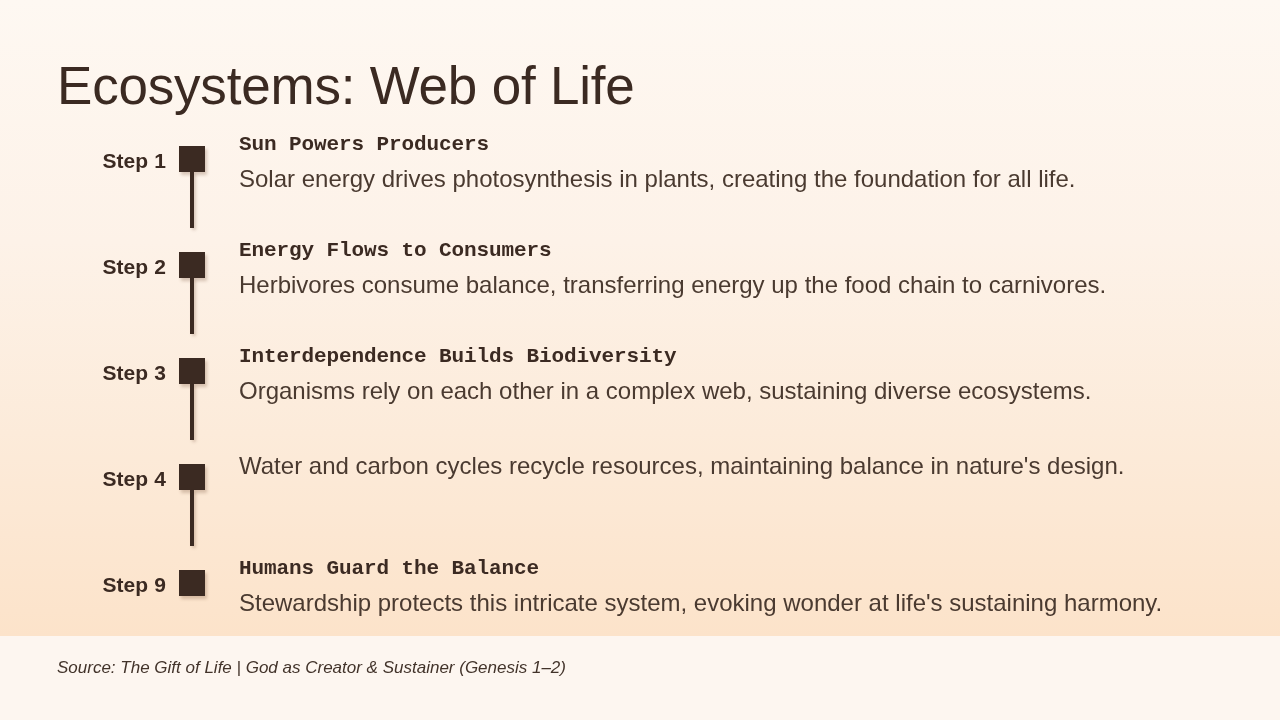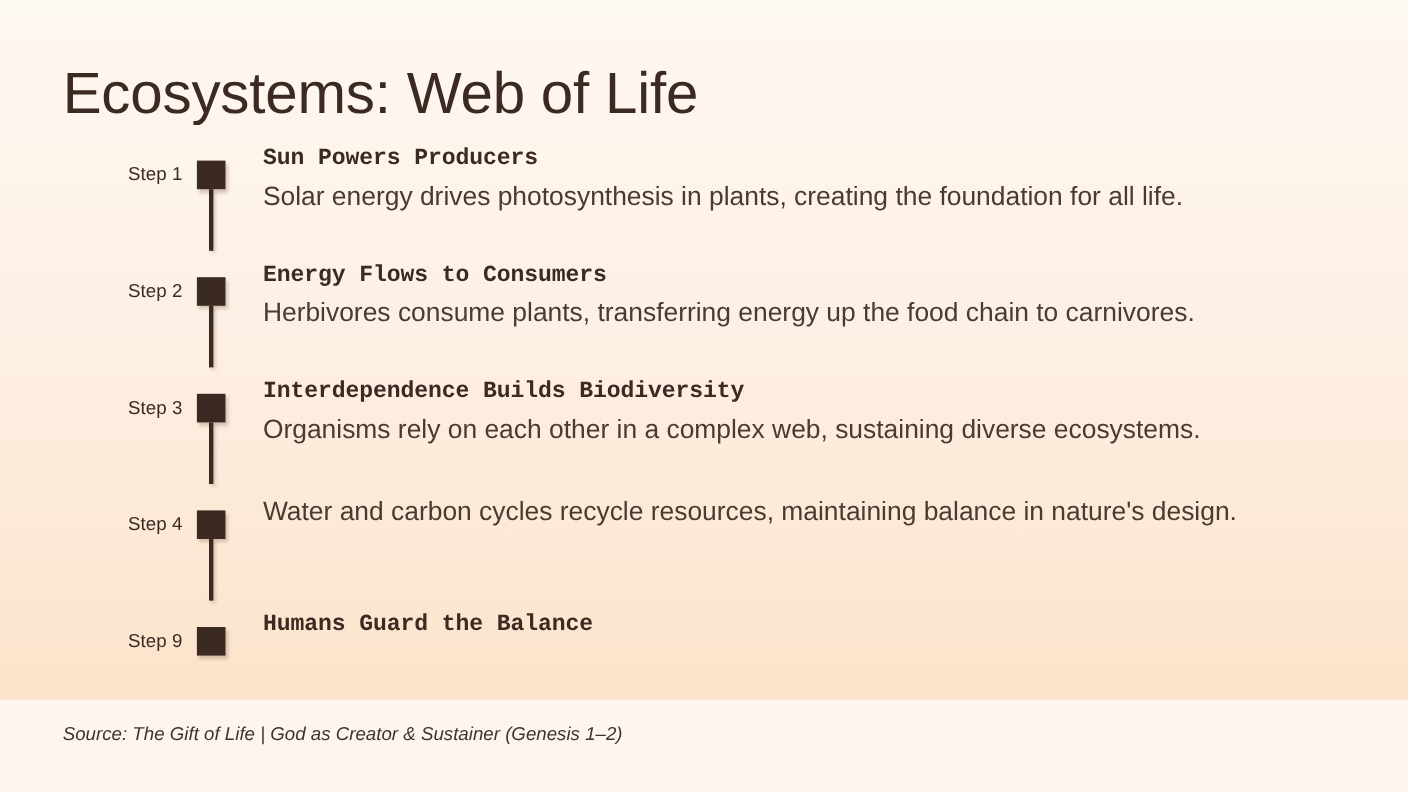--- a/index.html
+++ b/index.html
@@ -43,22 +43,22 @@
   }
   .step-row.last {
     height: 70px;
   }
   .step-label {
     position: absolute;
     left: 30px;
     top: 3px;
     width: 136px;
     text-align: right;
-    font-size: 17px;
-    font-weight: normal;
+    font-size: 21px;
+    font-weight: bold;
     color: #3B2A22;
     letter-spacing: 0.1px;
   }
   .marker-col {
     position: absolute;
     left: 179px;
     top: 0;
     width: 30px;
     height: 100%;
   }
@@ -134,21 +134,21 @@
     </div>
 
     <div class="step-row">
       <div class="step-label">Step 2</div>
       <div class="marker-col">
         <div class="marker-square"></div>
         <div class="marker-line"></div>
       </div>
       <div class="step-body">
         <div class="step-heading">Energy Flows to Consumers</div>
-        <div class="step-desc">Herbivores consume plants, transferring energy up the food chain to carnivores.</div>
+        <div class="step-desc">Herbivores consume balance, transferring energy up the food chain to carnivores.</div>
       </div>
     </div>
 
     <div class="step-row">
       <div class="step-label">Step 3</div>
       <div class="marker-col">
         <div class="marker-square"></div>
         <div class="marker-line"></div>
       </div>
       <div class="step-body">
@@ -169,20 +169,21 @@
     </div>
 
     <div class="step-row last">
       <div class="step-label">Step 9</div>
       <div class="marker-col">
         <div class="marker-square"></div>
 
       </div>
       <div class="step-body">
         <div class="step-heading">Humans Guard the Balance</div>
+        <div class="step-desc">Stewardship protects this intricate system, evoking wonder at life's sustaining harmony.</div>
       </div>
     </div>
 
   </div>
 
   <div id="source-note">Source: The Gift of Life | God as Creator &amp; Sustainer (Genesis 1–2)</div>
 
 </div>
 
 </body></html>

